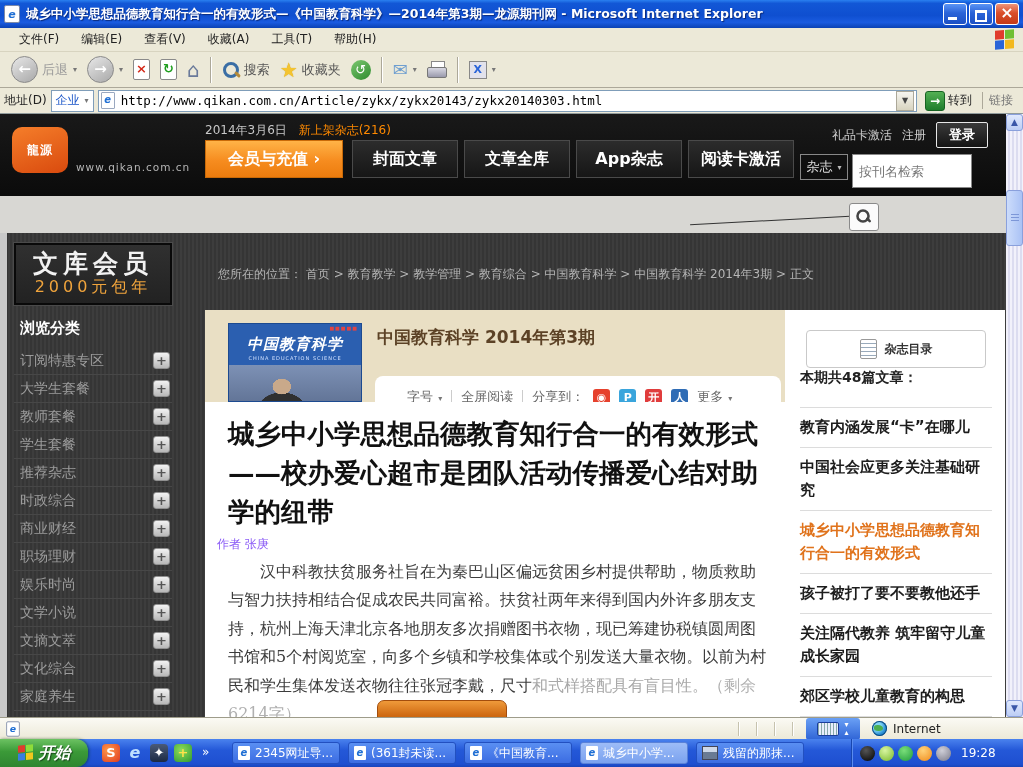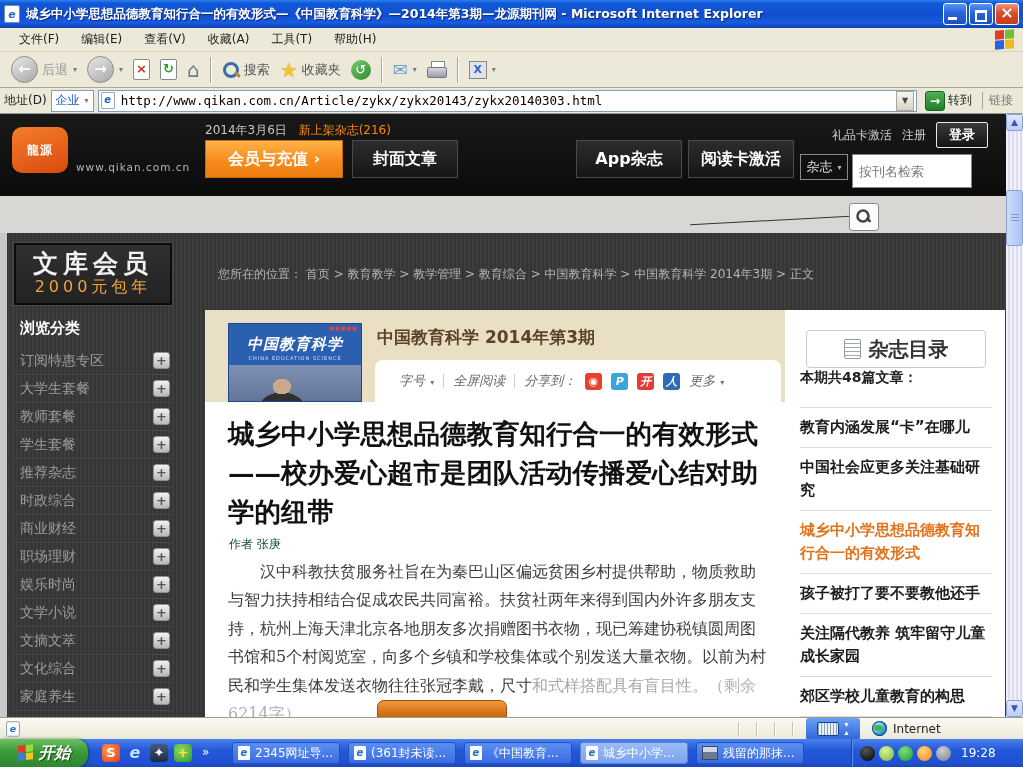--- a/index.html
+++ b/index.html
@@ -135,49 +135,49 @@
   #cover{left:23px;top:13px;width:134px;height:79px;background:#2b5fb0;overflow:hidden;border:1px solid #1c4a90;box-sizing:border-box;}
   #cover .redstrip{height:8px;background:#2b5fb0;color:#e04444;font-size:5px;text-align:right;padding:1px 3px 0 0;letter-spacing:1px;}
   #cover .ctitle{color:#fff;font-size:15px;font-weight:bold;font-style:italic;text-align:center;
     font-family:"DejaVu Serif","Liberation Serif",serif;letter-spacing:1px;margin-top:2px;}
   #cover .csub{color:#cfe0ff;font-size:5px;text-align:center;letter-spacing:1px;margin-top:1px;}
   #cover .photo{margin-top:4px;height:48px;background:
     radial-gradient(ellipse 26px 22px at 40% 45%,#c9a98a 0 35%,transparent 36%),
     radial-gradient(ellipse 40px 30px at 40% 95%,#303030 0 60%,transparent 61%),
     linear-gradient(#7d91b5,#5a6c8e);}
   #magtitle{left:172px;top:16px;color:#5c4226;font-size:17px;font-weight:bold;}
-  #toolsrow{left:170px;top:50px;width:406px;height:42px;background:#fff;border-radius:8px 8px 0 0;
-    display:flex;align-items:center;gap:9px;padding:0 24px;box-sizing:border-box;font-size:13px;color:#666;font-style:italic;}
+  #toolsrow{left:170px;top:66px;width:406px;height:42px;background:#fff;border-radius:8px 8px 0 0;
+    display:flex;align-items:center;gap:9px;padding:0 32px;box-sizing:border-box;font-size:13px;color:#666;}
   .vdiv{width:1px;height:14px;background:#ccc;}
   .shareicon{width:17px;height:17px;border-radius:3px;color:#fff;font-size:11px;font-weight:bold;
     text-align:center;line-height:17px;}
   .sh-weibo{background:#e6412d;}
   .sh-pengyou{background:#3aa5dc;}
   .sh-kaixin{background:#e03c3c;}
   .sh-renren{background:#2f6cb5;}
 
   #articlepanel{left:0;top:92px;width:577px;height:296px;background:#fff;border-radius:0 0 8px 8px;}
   #arttitle{left:23px;top:12px;width:538px;color:#111;font-size:26.5px;line-height:39px;font-weight:bold;
     font-family:"DejaVu Serif","Liberation Serif",serif;}
-  #artauthor{left:24px;top:134px;color:#14532d;font-size:12px;}
+  #artauthor{left:12px;top:134px;color:#8b5cf6;font-size:12px;}
   #artbody{left:23px;top:156px;width:540px;color:#3c3c3c;font-size:16px;line-height:28.4px;text-indent:2em;
     font-family:"DejaVu Serif","Liberation Serif",serif;}
   #artbody .fade{color:#a8a8a8;}
   #artbody .remain{color:#b0b0b0;}
   #readbtn{left:172px;top:390px;width:130px;height:26px;border-radius:7px;
     background:linear-gradient(#ef9a3a,#cf6a12 60%,#b85a08);border:1px solid #a34d0c;box-sizing:border-box;}
 
   
   #toccol{left:585px;top:0px;width:215px;height:407px;background:#fff;}
   #tocbtn{position:absolute;left:16px;top:20px;width:180px;height:38px;box-sizing:border-box;
     background:#fff;border:1px solid #c9c9c9;border-radius:4px;
     display:flex;align-items:center;justify-content:center;gap:8px;}
   #tocbtn .doc{width:15px;height:18px;border:1px solid #999;border-radius:2px;background:
     repeating-linear-gradient(#fff 0 3px,#9ab 3px 4px);}
-  #tocbtn .lbl{font-size:20px;font-weight:bold;color:#333;}
+  #tocbtn .lbl{font-size:12px;font-weight:bold;color:#333;}
   #toccount{position:absolute;left:10px;top:59px;font-size:14px;font-weight:bold;color:#222;}
   #toclist{position:absolute;left:10px;top:97px;width:192px;}
   .tocitem{padding:8px 0;border-bottom:1px solid #dcdcdc;font-size:15px;font-weight:bold;color:#1d1d1d;line-height:23px;}
   .tocitem.current{color:#e0731c;}
 
   
   #vscroll{left:1006px;top:114px;width:17px;height:603px;background:
     repeating-linear-gradient(90deg,#f2f1fb 0 2px,#dcdcf0 2px 4px);}
   .sbarrow{position:absolute;left:0;width:17px;height:17px;box-sizing:border-box;
     background:linear-gradient(#e0e9fd,#bccdf5);border:1px solid #8aa0dc;border-radius:3px;
@@ -329,20 +329,21 @@
         <div id="logotext">
           <div class="dm">www.qikan.com.cn</div>
         </div>
       </div>
       <div id="topdate" class="abs">
         <span>2014年3月6日</span>
         <span class="new">新上架杂志(216)</span>
       </div>
       <div class="navbtn" style="left:352px;width:106px;">封面文章</div>
       <div class="navbtn member" style="left:205px;width:138px;">会员与充值 ›</div>
+      <div class="navbtn" style="left:464px;width:106px;">文章全库</div>
       <div class="navbtn" style="left:576px;width:106px;">App杂志</div>
       <div class="navbtn" style="left:688px;width:106px;">阅读卡激活</div>
       <div id="acctrow" class="abs">
         <span>礼品卡激活</span>
         <span>注册</span>
         <span id="loginbtn">登录</span>
       </div>
       <div id="magselect">
         <span>杂志</span>
         <span class="caret" style="color:#bbb;">▾</span>

